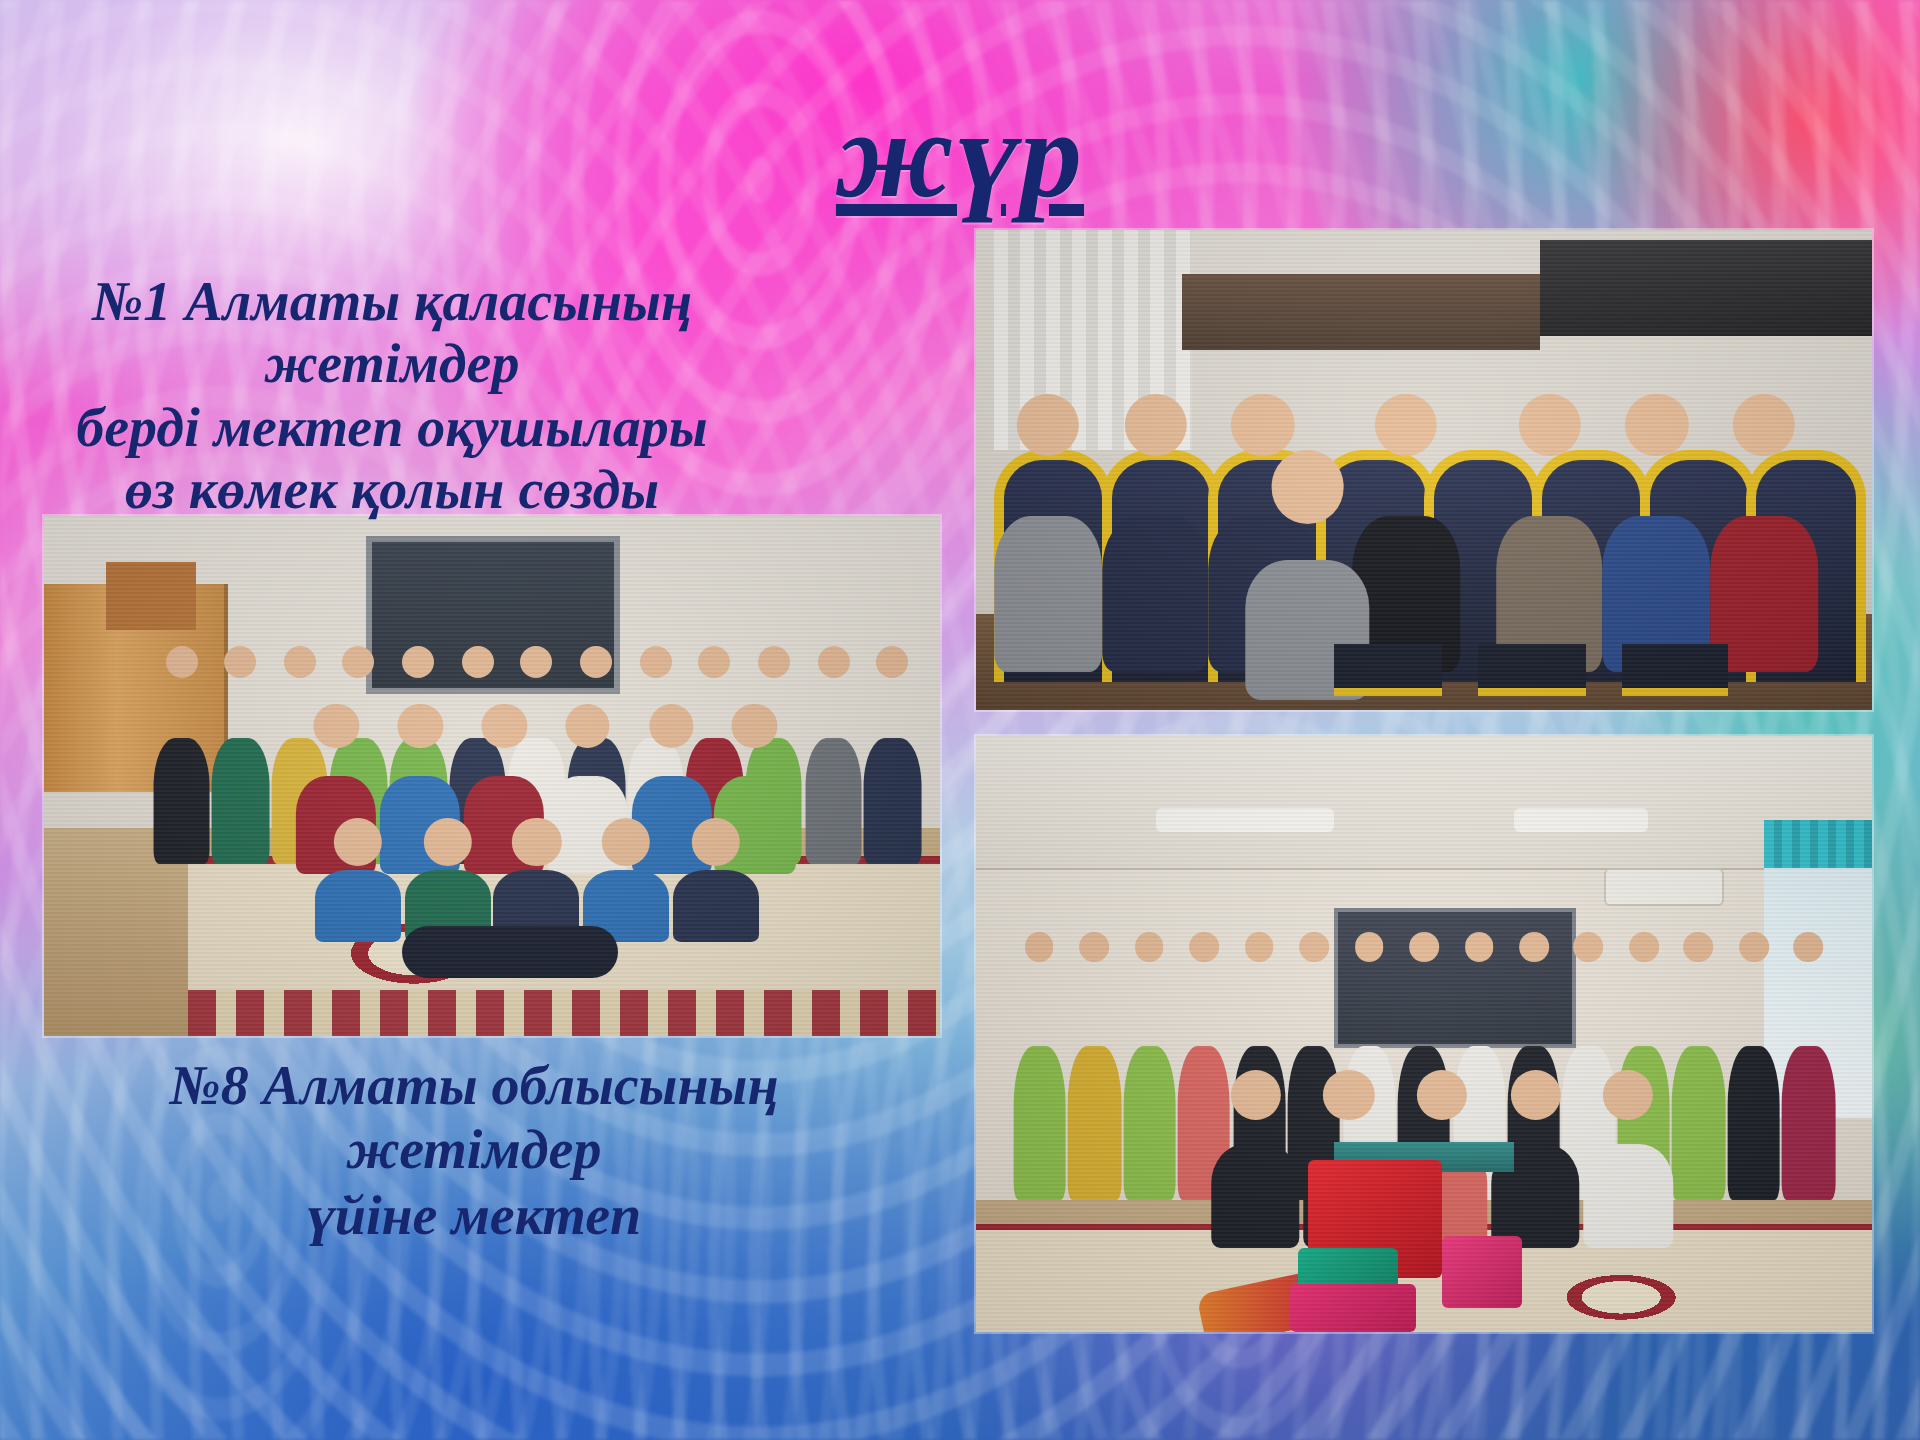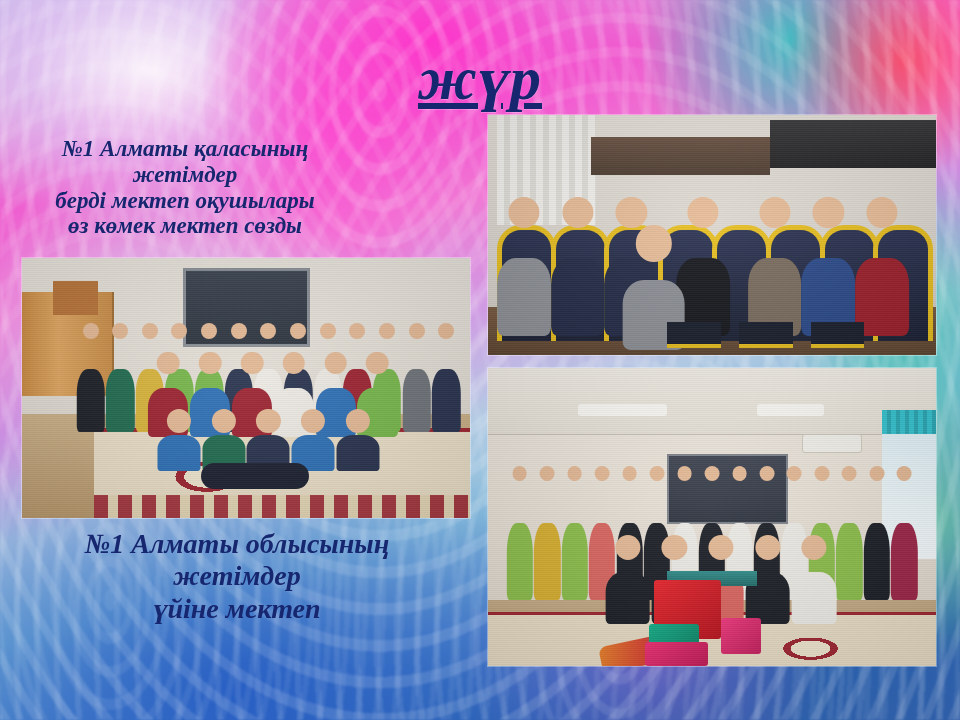--- a/index.html
+++ b/index.html
@@ -107,23 +107,23 @@
     position: absolute;
     font-family: "Liberation Serif", serif;
     font-weight: bold;
     font-style: italic;
     color: #16266f;
     text-align: center;
     z-index: 7;
     line-height: 1.12;
   }
   .caption-top {
-    left: 1px; top: 136px;
+    left: 12px; top: 136px;
     width: 368px;
-    font-size: 23px;
+    font-size: 28px;
   }
   .caption-bottom {
     left: 8px; top: 528px;
     width: 458px;
     font-size: 28px;
     line-height: 1.16;
   }
   .cap-line { display: block; white-space: nowrap; }
 
   
@@ -360,21 +360,21 @@
   <div class="bg-layer bg-soften"></div>
 
   <div class="title">
     <span class="title-line2">жүр</span>
   </div>
 
   <div class="caption caption-top">
     <span class="cap-line">№1 Алматы қаласының</span>
     <span class="cap-line">жетімдер</span>
     <span class="cap-line">берді мектеп оқушылары</span>
-    <span class="cap-line">өз көмек мектеп сөзды</span>
+    <span class="cap-line">өз көмек қолын сөзды</span>
   </div>
 
   <div class="photo photo-left">
     <div class="ph p1-wall"></div>
     <div class="ph p1-cabinet"></div>
     <div class="ph p1-cab2"></div>
     <div class="ph p1-board"></div>
     <div class="ph p1-floor"></div>
     <div class="ph p1-carpet"></div>
     <div class="ph p1-carpet-edge"></div>
@@ -488,18 +488,18 @@
     <div class="gift gift-red"></div>
     <div class="gift gift-teal"></div>
     <div class="gift gift-pinkb"></div>
     <div class="gift gift-pink2"></div>
 
     <div class="photo-grain"></div>
     <div class="photo-soft"></div>
   </div>
 
   <div class="caption caption-bottom">
-    <span class="cap-line">№1 Алматы облысының</span>
+    <span class="cap-line">№8 Алматы облысының</span>
     <span class="cap-line">жетімдер</span>
     <span class="cap-line">үйіне мектеп</span>
   </div>
 
 </div>
 
 </body></html>

